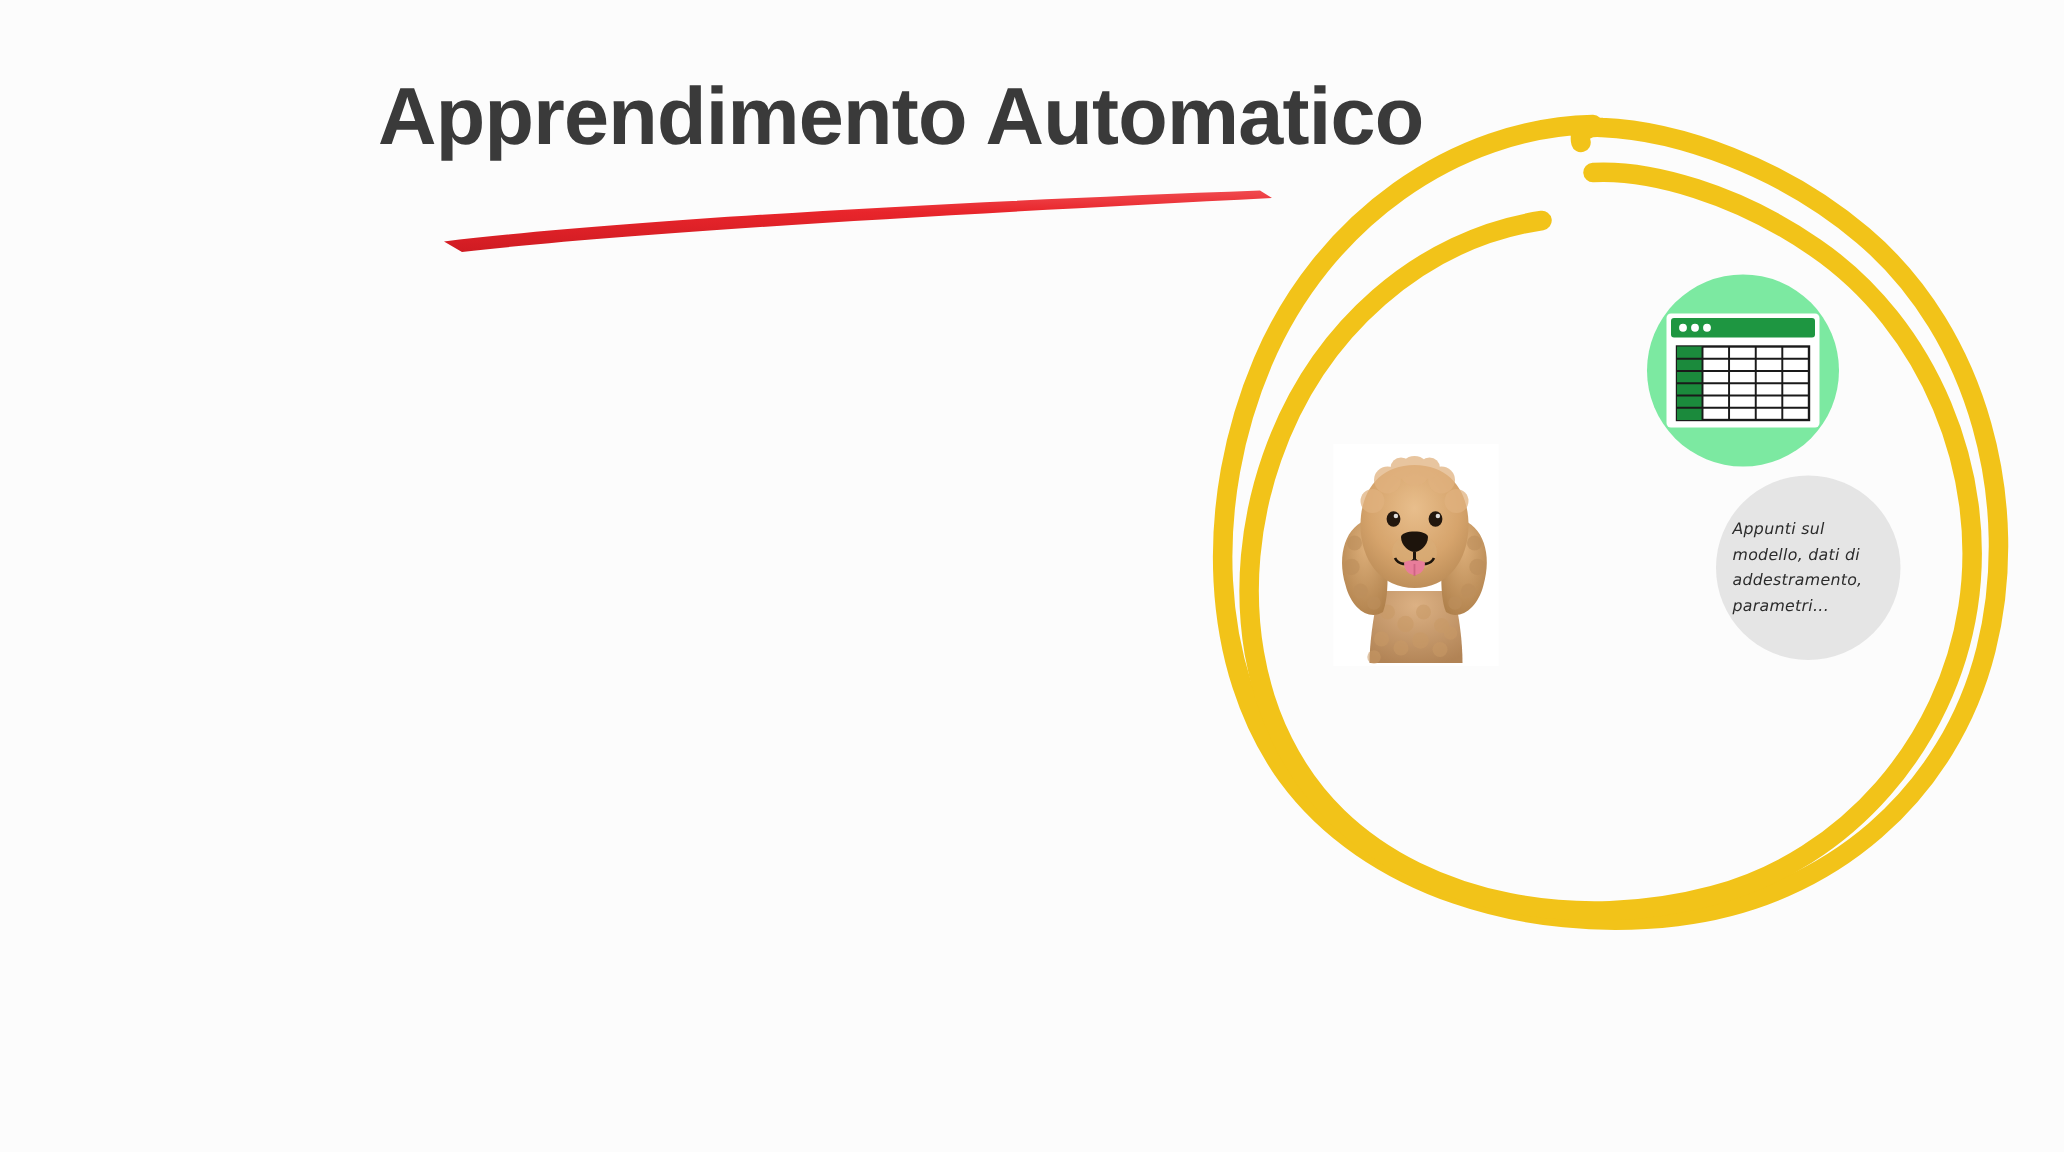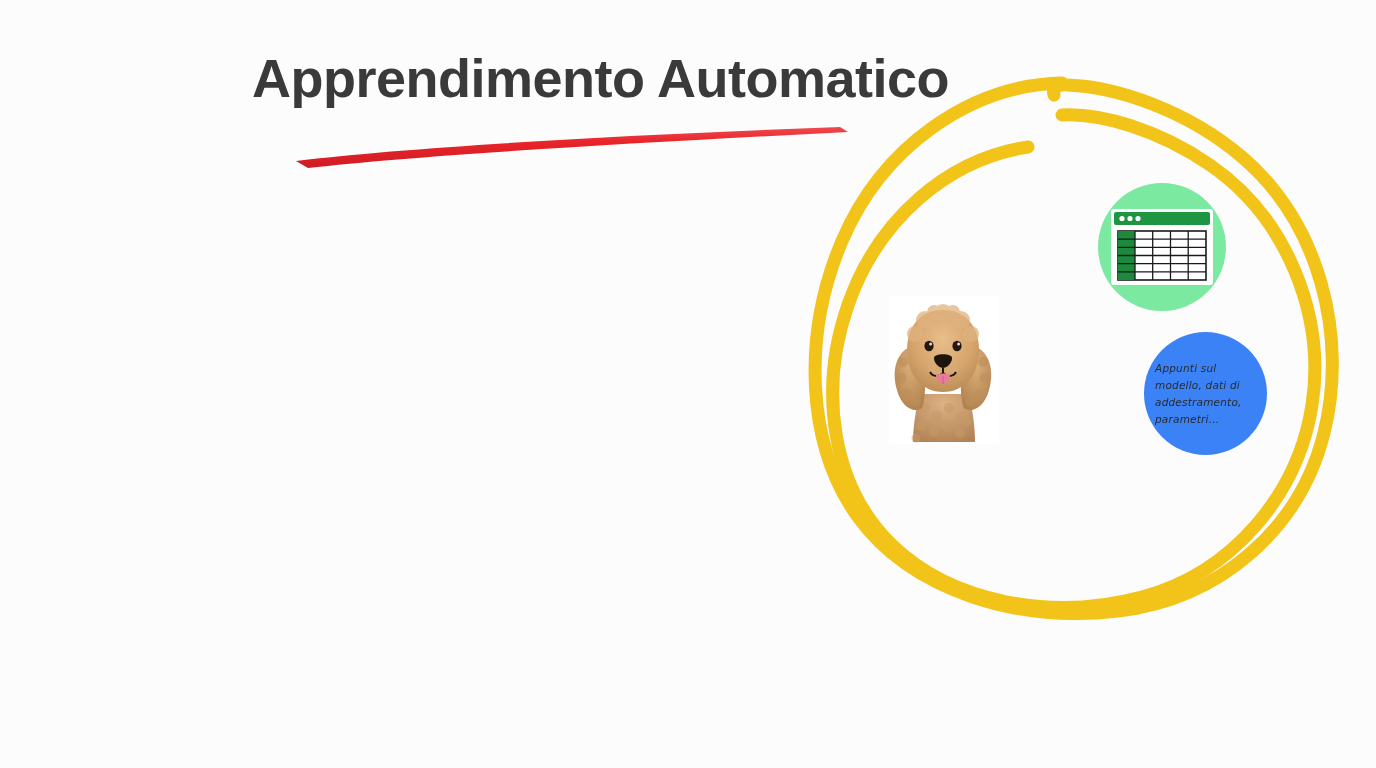--- a/index.html
+++ b/index.html
@@ -97,25 +97,25 @@
     top: 181px;
     width: 132px;
     height: 132px;
   }
   .sheet-svg { display: block; width: 132px; height: 132px; }
 
   
   .note-bubble {
     position: absolute;
     left: 1104px;
-    top: 332px;
+    top: 317px;
     width: 123px;
     height: 123px;
     border-radius: 50%;
-    background: #3b82f6;
+    background: #e5e5e5;
     display: flex;
     align-items: center;
     justify-content: flex-start;
     box-sizing: border-box;
     padding-left: 11px;
   }
   .note-text {
     font-family: "DejaVu Sans", sans-serif;
     font-size: 10.5px;
     font-style: italic;

